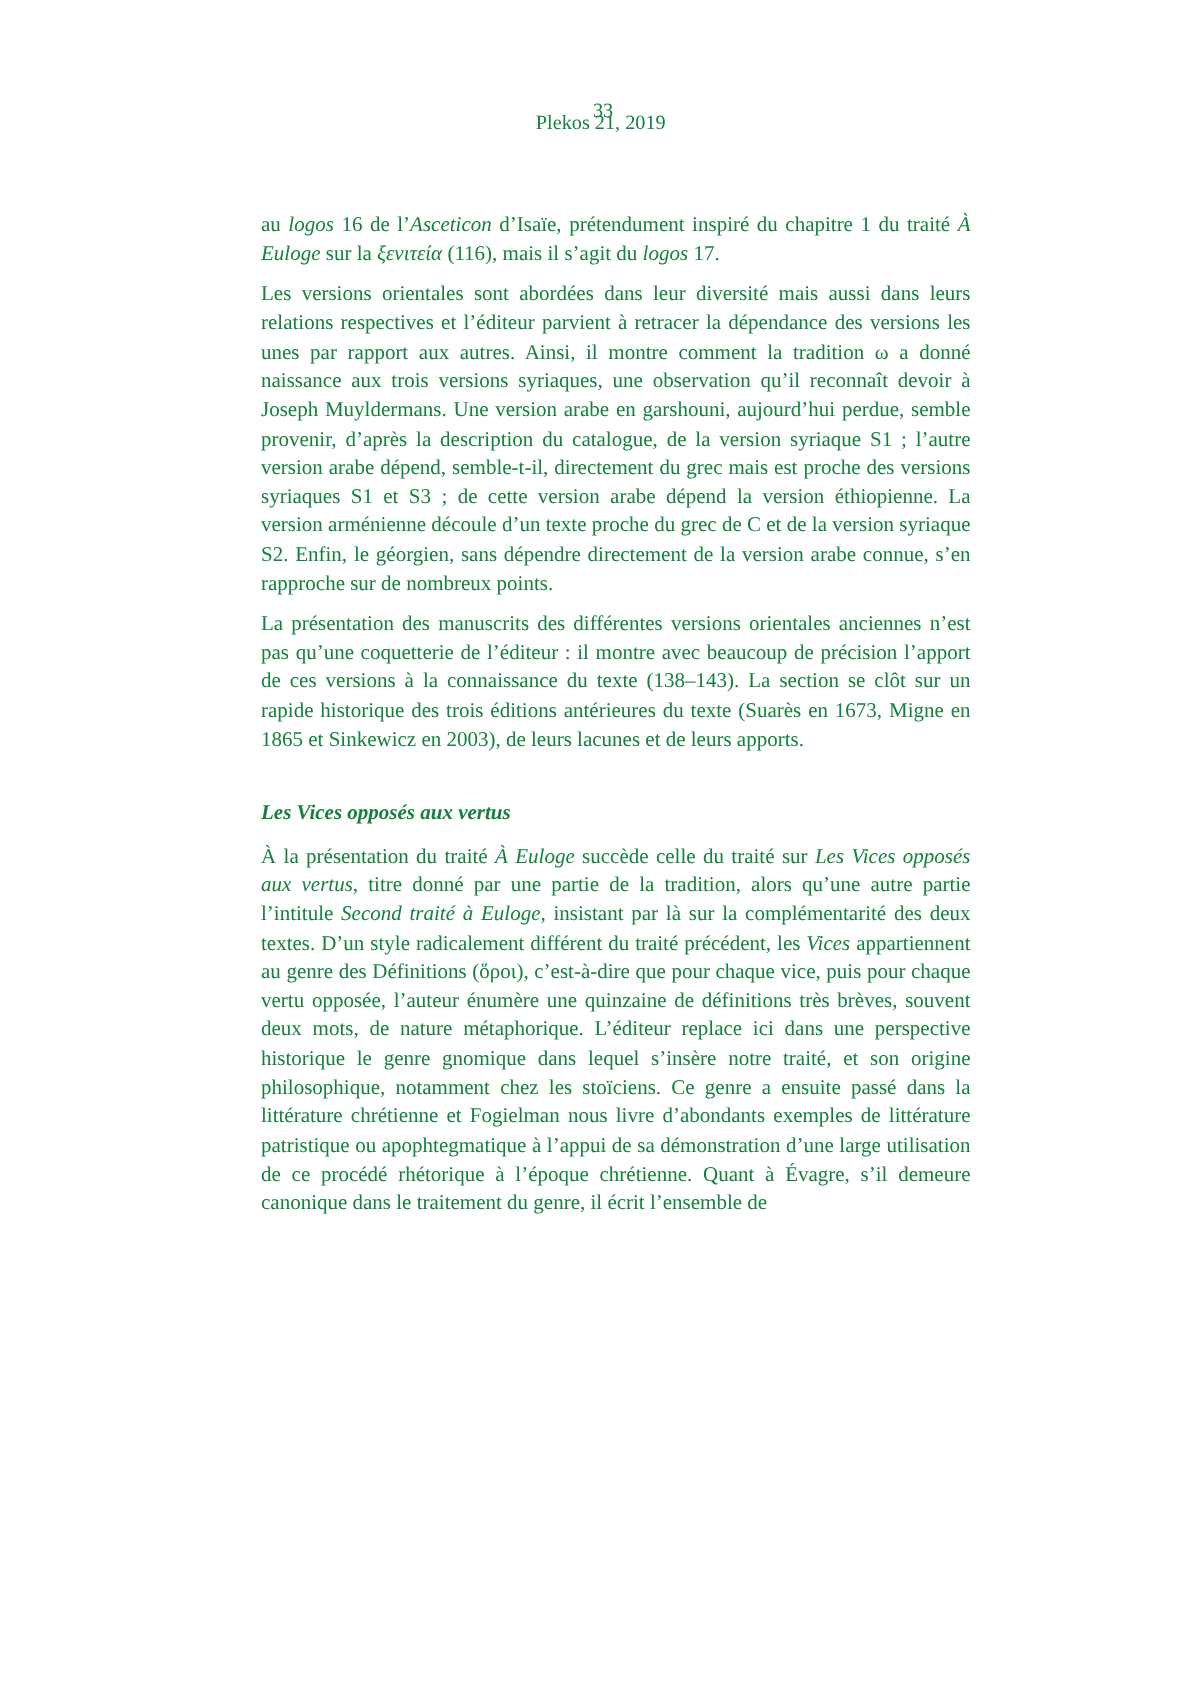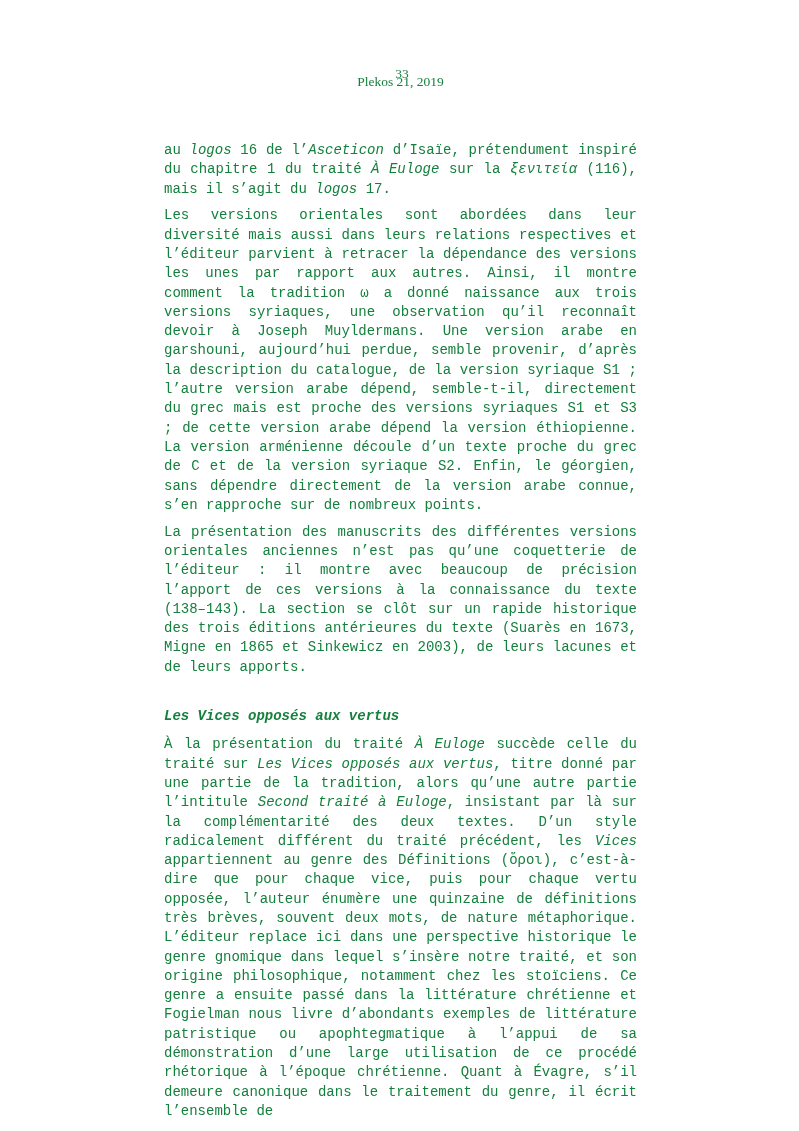--- a/index.html
+++ b/index.html
@@ -30,28 +30,27 @@
     top: 66px;
     left: 164px;
     width: 476px;
     text-align: center;
     font-size: 13.5px;
     line-height: 16px;
   }
   .text-block {
     position: absolute;
     top: 141px;
-    left: 164px;
+    left: 174px;
     width: 473px;
     font-size: 14px;
     line-height: 19.3px;
     text-align: justify;
     text-justify: inter-word;
     hyphens: auto;
-    font-family: Liberation Mono, monospace;
     -webkit-hyphens: auto;
   }
   .para {
     margin: 0 0 7.5px 0;
   }
   .section-heading {
     margin: 30px 0 9px 0;
     font-size: 14px;
     line-height: 19.3px;
     font-weight: bold;

